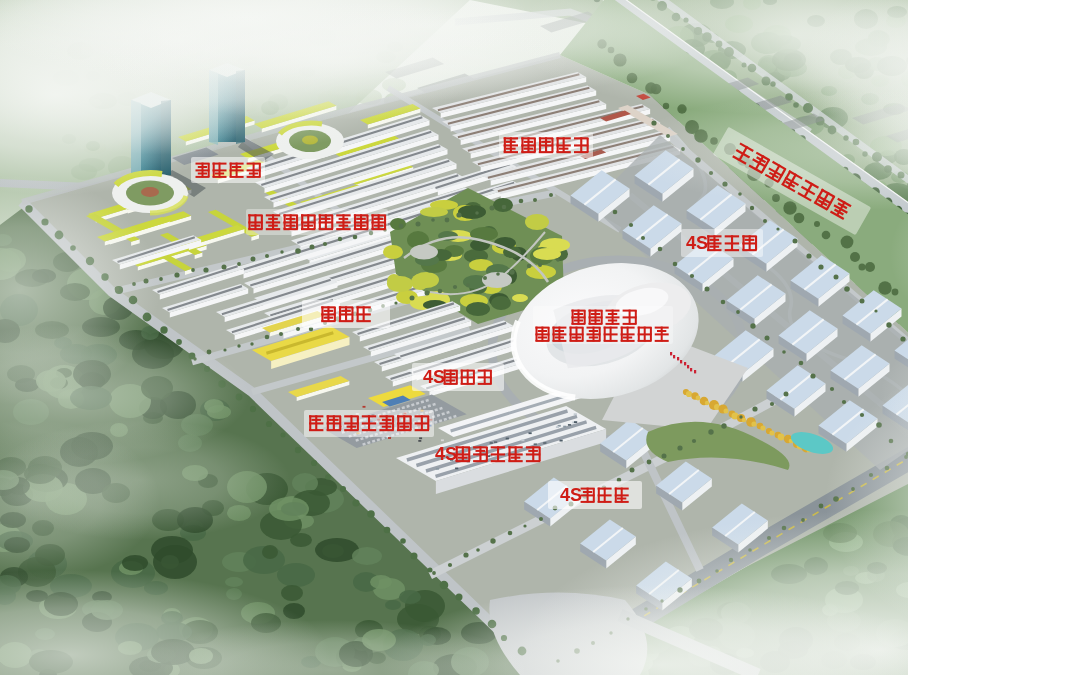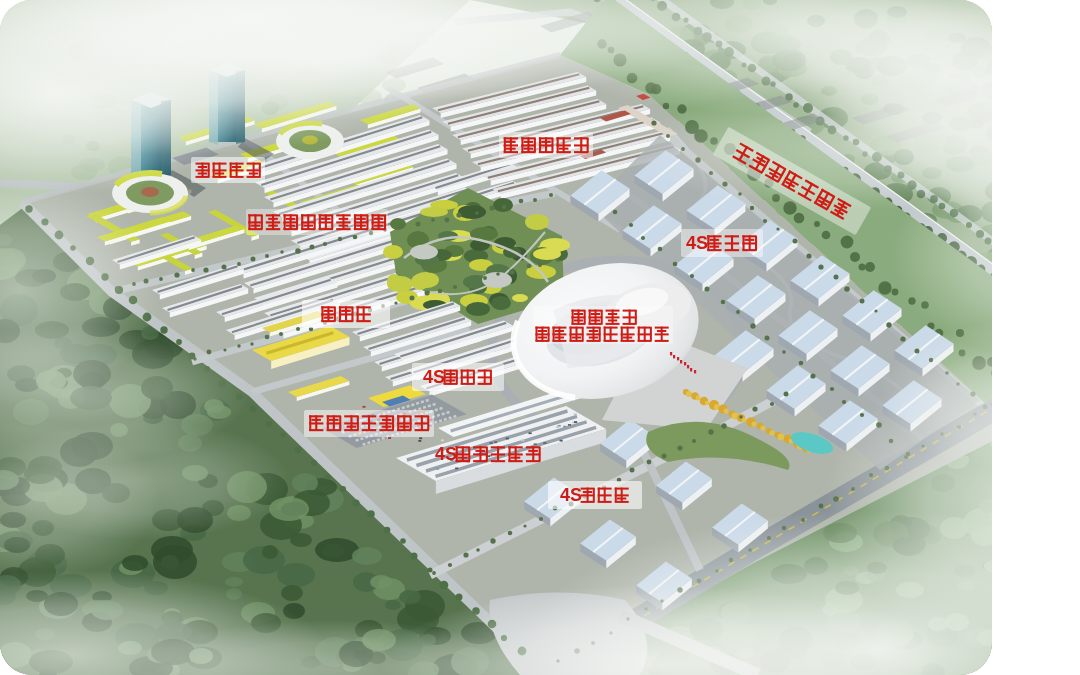--- a/index.html
+++ b/index.html
@@ -1,16 +1,16 @@
 <!DOCTYPE html>
 <html><head>
 <meta charset="utf-8">
 <style>
   html,body{margin:0;padding:0;background:#fff;}
-  #stage{width:992px;height:675px;overflow:hidden;position:relative;border-radius:32px;}
+  #stage{width:908px;height:675px;overflow:hidden;position:relative;}
 </style>
 </head>
 <body>
 <div id="stage">
 <svg width="1080" height="675" viewBox="0 0 1080 675">
 <defs>
 <linearGradient id="bggrad" x1="0" y1="0" x2="0.4" y2="1">
   <stop offset="0" stop-color="#eef3ec"></stop>
   <stop offset="0.5" stop-color="#dde7d9" stop-opacity="0.5"></stop>
   <stop offset="1" stop-color="#cdddc8" stop-opacity="0.35"></stop>

